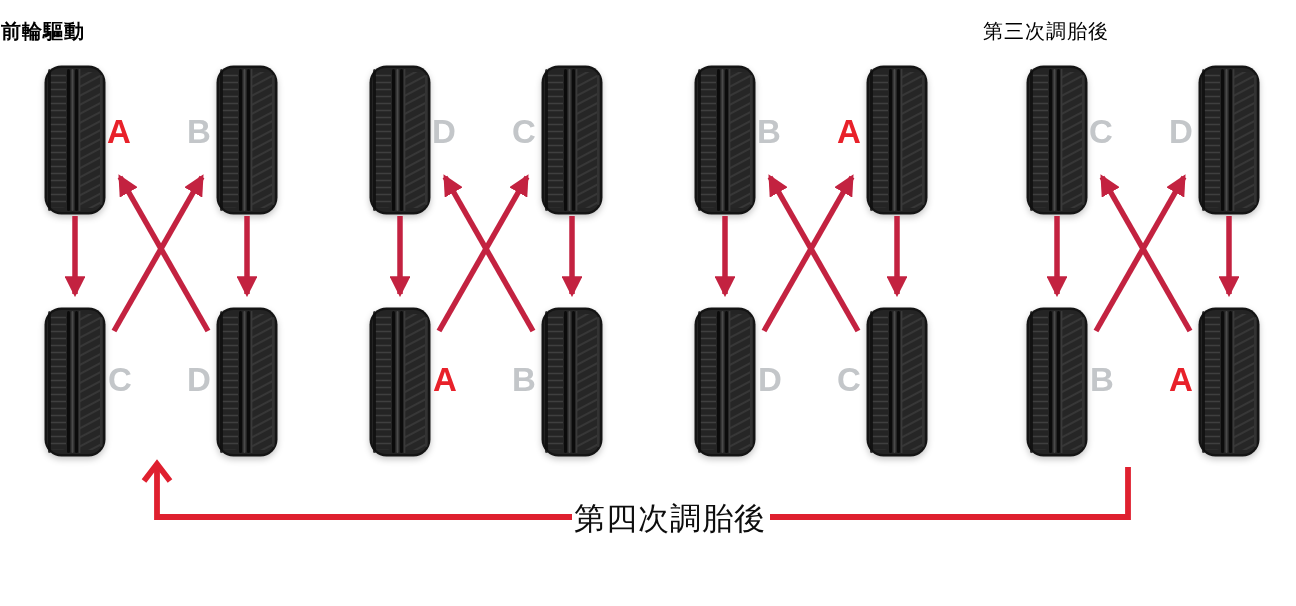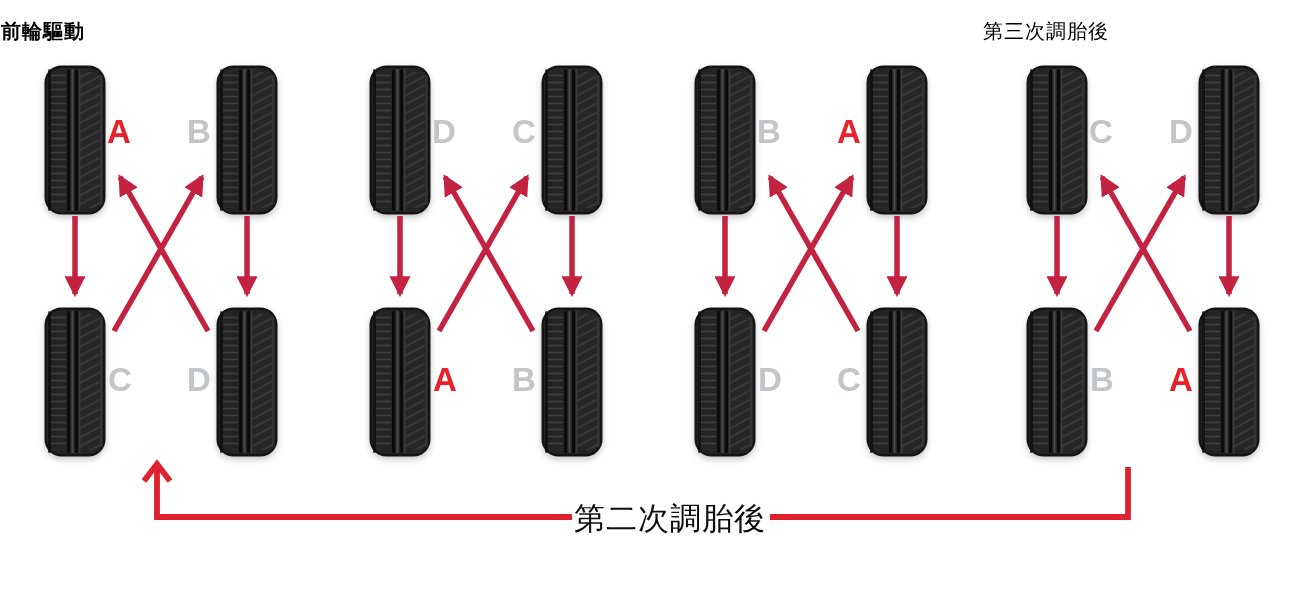--- a/index.html
+++ b/index.html
@@ -166,15 +166,15 @@
       <line x1="113" y1="331" x2="201" y2="177" marker-end="url(#ah)"></line>
       <line x1="207" y1="331" x2="119" y2="177" marker-end="url(#ah)"></line>
     </svg>
   </div>
 
   <svg class="connector-svg" viewBox="0 0 1296 606">
     <path d="M1128 467 L1128 517 L770 517"></path>
     <path d="M572 517 L157 517 L157 468"></path>
     <path d="M144 481 L157 464 L170 481"></path>
   </svg>
-  <div class="connector-label">第二次調胎後</div>
+  <div class="connector-label">第四次調胎後</div>
 
 </div>
 
 </body></html>

